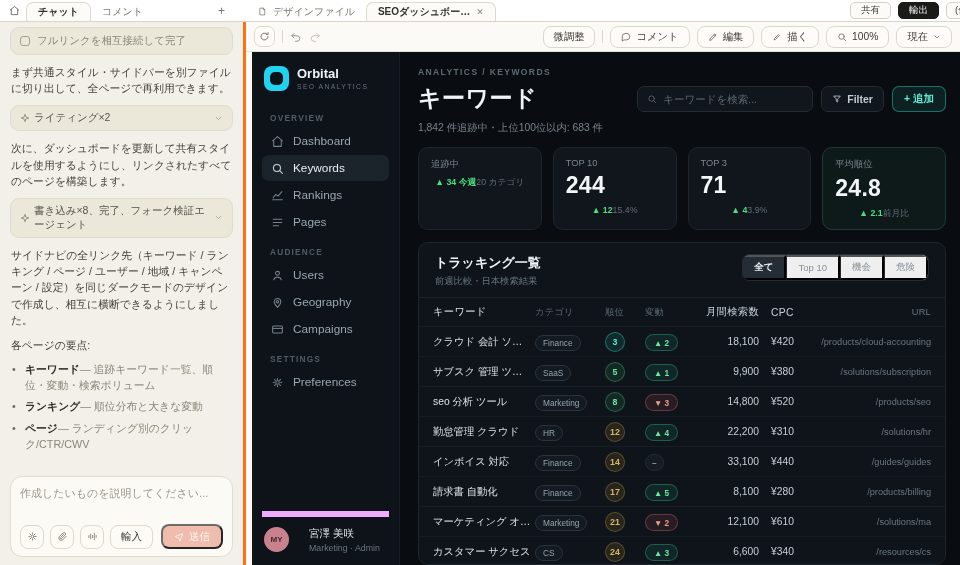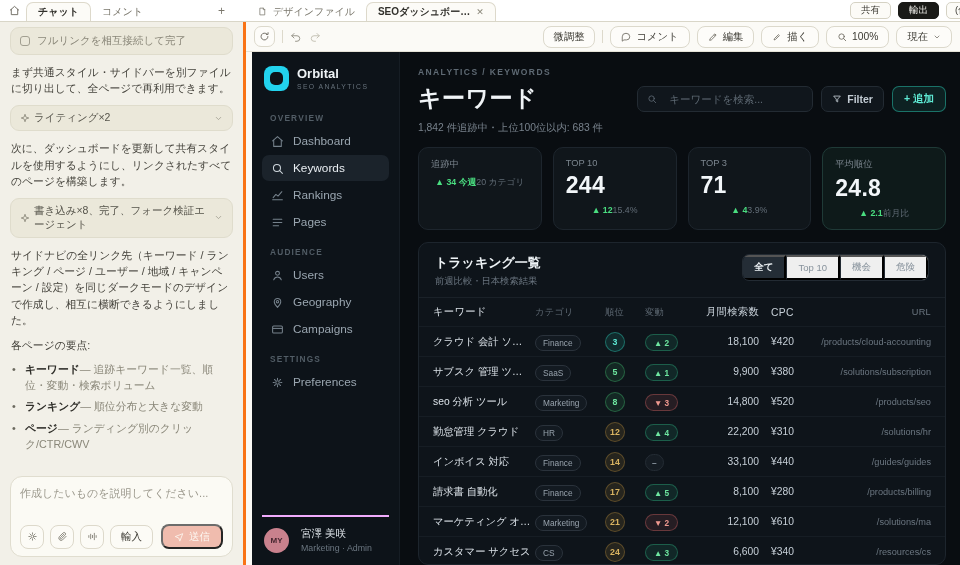--- a/index.html
+++ b/index.html
@@ -68,32 +68,32 @@
   .brand-mark { width:25px; height:25px; border-radius:8px; background:#22d3ee; position:relative; flex:none; }
   .brand-mark::after { content:""; position:absolute; inset:6px; background:#0d1319; border-radius:5px; }
   .brand-name { font-size:13px; font-weight:bold; color:#eef3f6; line-height:1.1; }
   .brand-tag { font-size:6.8px; letter-spacing:1.4px; color:#67727c; margin-top:2px; }
   .nav { margin-top:10px; }
   .nav-sec-label { font-size:8.3px; letter-spacing:1.2px; color:#525d66; font-weight:bold; margin:12px 8px 5px; }
   .nav-item { display:flex; align-items:center; gap:9px; padding:6px 9px; border-radius:7px; color:#9aa6b0; font-size:11.8px; margin:1px 0; }
   .nav-item .nav-ico { color:#76828c; display:flex; }
   .nav-item.active { background:#1b232b; color:#e9eef2; }
   .nav-item.active .nav-ico { color:#cfd7dd; }
-  .db-user { margin-top:auto; border-top:2px solid #f0abfc; padding:10px 2px 0; display:flex; gap:12px; align-items:center; }
+  .db-user { margin-top:auto; border-top:6px solid #f0abfc; padding:10px 2px 0; display:flex; gap:20px; align-items:flex-start; }
   .avatar { width:25px; height:25px; border-radius:50%; background:#c9818d; color:#462730; font-size:8px; font-weight:bold; display:flex; align-items:center; justify-content:center; flex:none; }
   .u-name { font-size:10.5px; color:#dfe5ea; }
   .u-role { font-size:8.8px; color:#6b7680; margin-top:2px; }
 
   
   .db-main { flex:1; min-width:0; padding:15px 14px 0 18px; display:flex; flex-direction:column; }
   .crumb { font-size:8.5px; letter-spacing:1.4px; color:#5f6a74; font-weight:bold; }
   .title-row { display:flex; align-items:center; gap:8px; margin-top:6px; }
   .db-title { font-size:23px; font-weight:bold; color:#f0f4f7; letter-spacing:.5px; }
   .t-spacer { flex:1; }
-  .db-search { width:176px; height:26px; background:#10161c; border:1px solid #232b33; border-radius:7px; display:flex; align-items:center; gap:12px; padding:0 9px; color:#5d6872; }
+  .db-search { width:176px; height:26px; background:#10161c; border:1px solid #232b33; border-radius:7px; display:flex; align-items:center; gap:6px; padding:0 9px; color:#5d6872; }
   .db-search input { flex:1; min-width:0; background:transparent; border:none; outline:none; color:#aab4be; font-size:10.5px; font-family:inherit; }
   .db-search input::placeholder { color:#5d6872; }
   .btn-filter { height:26px; padding:0 10px; background:#10161c; border:1px solid #232b33; border-radius:7px; color:#c3ccd4; font-size:10.5px; font-weight:bold; display:flex; align-items:center; gap:5px; }
   .btn-add { height:26px; padding:0 11px; background:rgba(45,212,191,.1); border:1px solid rgba(45,212,191,.45); border-radius:7px; color:#5eead4; font-size:10.5px; font-weight:bold; display:flex; align-items:center; white-space:nowrap; }
   .db-sub { margin-top:7px; font-size:10.3px; color:#78828c; }
   .stats { display:grid; grid-template-columns:repeat(4,1fr); gap:11px; margin-top:12px; }
   .stat-card { background:#10161b; border:1px solid #1d252d; border-radius:10px; padding:10px 12px 9px; }
   .stat-card.highlight { background:#0e1a1a; border-color:#1f3a37; }
   .stat-label { font-size:9.3px; color:#7c868f; }
   .stat-value { font-size:23px; font-weight:bold; color:#f2f6f9; margin-top:4px; letter-spacing:.3px; }

